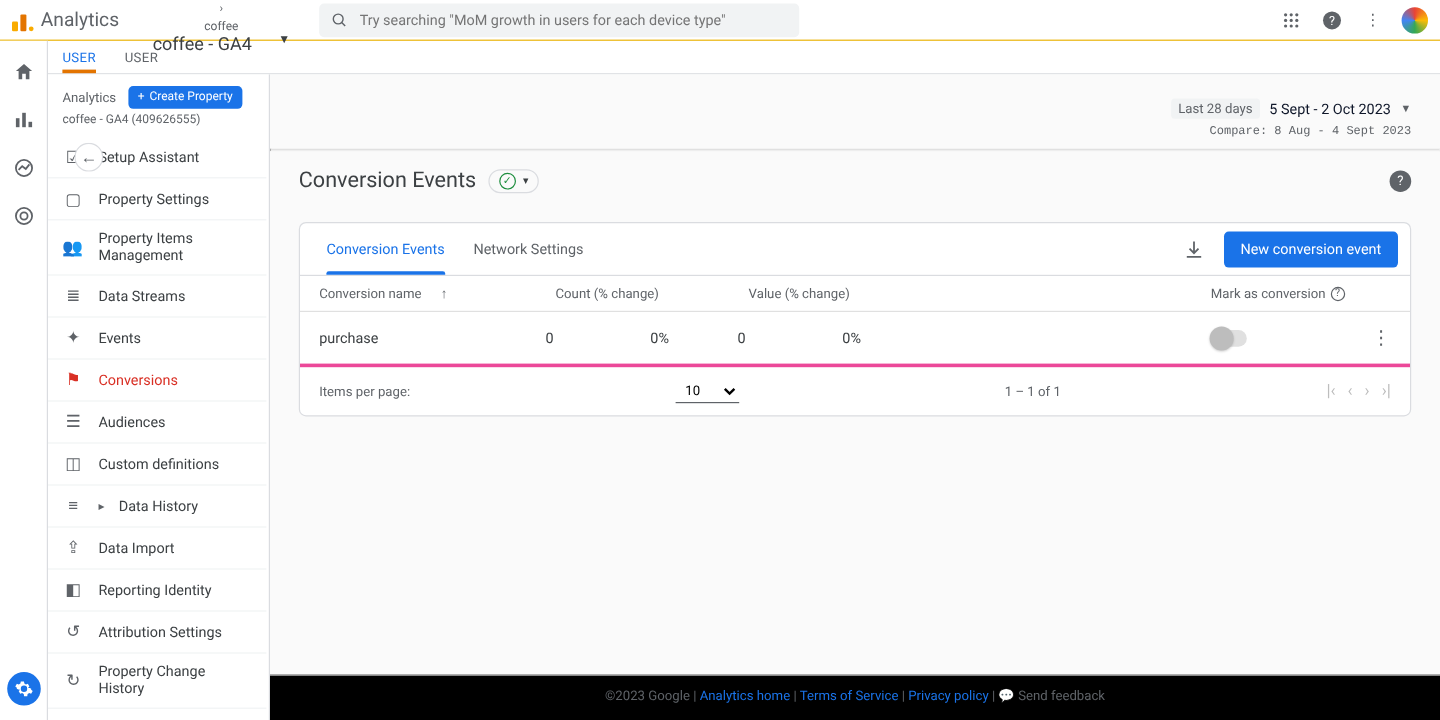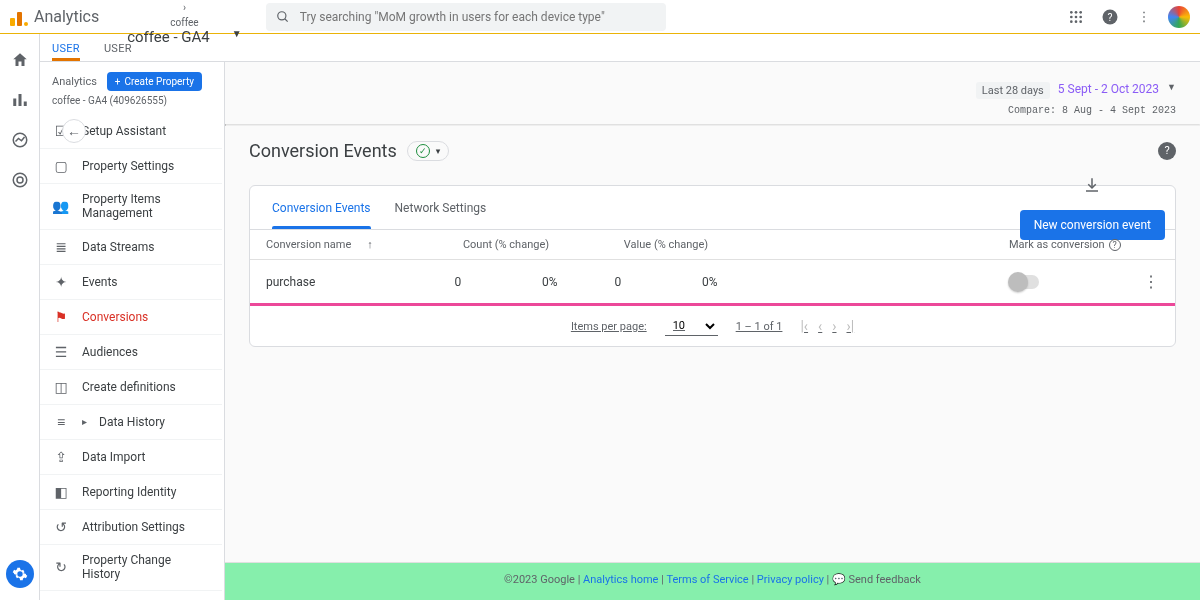--- a/index.html
+++ b/index.html
@@ -43,56 +43,56 @@
 .prop-label { font-size:11px; color:#5f6368; }
 .create-btn { background:#1a73e8; color:#fff; border:none; border-radius:4px; font-size:10px; padding:4px 8px; display:flex; align-items:center; gap:4px; cursor:pointer; }
 .prop-sub { font-size:10px; color:#5f6368; padding:0 12px 8px 12px; }
 .side-item { display:flex; align-items:center; gap:12px; padding:8px 12px; font-size:12px; color:#3c4043; border-bottom:1px solid #f1f3f4; cursor:pointer; }
 .side-item.active { color:#d93025; }
 .side-item.active .side-icon { color:#d93025; }
 .side-icon { width:18px; height:18px; display:flex; align-items:center; justify-content:center; color:#5f6368; font-size:14px; flex-shrink:0; }
 .side-txt { line-height:1.2; }
 
 .main { flex:1; background:#fafafa; display:flex; flex-direction:column; overflow:auto; }
-.date-row { display:flex; justify-content:flex-end; padding:20px 24px 6px; font-size:11px; color:#5f6368; gap:8px; }
-.date-main { color:#8b5cf6; font-size:12px; }
+.date-row { display:flex; justify-content:flex-end; padding:20px 24px 6px; font-size:11px; color:#5f6368; gap:8px; align-items:center; }
+.date-main { color:#0f172a; font-size:12px; }
 .date-compare { text-align:right; font-size:10px; color:#5f6368; padding:0 24px 8px;font-family:Liberation Mono, monospace; }
 .divider { border-top:1px solid #e0e0e0; margin:0; }
 .title-row { display:flex; align-items:center; padding:14px 24px; gap:10px; }
 .h1 { font-size:18px; color:#3c4043; font-weight:400; }
 .pill { border:1px solid #dadce0; border-radius:16px; padding:2px 8px; display:flex; align-items:center; gap:6px; cursor:pointer; font-size:11px; }
 .pill-check { width:14px; height:14px; border-radius:50%; border:1.5px solid #1e8e3e; color:#1e8e3e; display:flex; align-items:center; justify-content:center; font-size:9px;}
 .help-circ { margin-left:auto; width:18px; height:18px; border-radius:50%; background:#5f6368; color:#fff; font-size:11px; display:flex; align-items:center; justify-content:center; cursor:pointer; }
 
 .card { margin:10px 24px; border:1px solid #dadce0; border-radius:6px; background:#fff; }
 .card-tabs { display:flex; align-items:center; border-bottom:1px solid #dadce0; padding:0 10px; height:44px; }
 .ctab { padding:0 12px; font-size:12px; color:#5f6368; height:100%; display:flex; align-items:center; cursor:pointer; position:relative; }
 .ctab.active { color:#1a73e8; }
 .ctab.active::after { content:""; position:absolute; left:12px; right:12px; bottom:0; height:3px; background:#1a73e8; border-radius:2px 2px 0 0; }
-.card-actions { margin-left:auto; display:flex; align-items:center; gap:16px;flex-direction:column; }
+.card-actions { margin-left:auto; display:flex; align-items:center; gap:16px; }
 .dl-icon { color:#5f6368; cursor:pointer; }
 .new-btn { background:#1a73e8; color:#fff; border:none; border-radius:4px; padding:8px 14px; font-size:12px; cursor:pointer; }
 
 .thead { display:flex; align-items:center; padding:8px 16px; font-size:11px; color:#5f6368; border-bottom:1px solid #e0e0e0; }
 .tcell-name { flex:0 0 160px; display:flex; align-items:center; gap:16px; }
 .tcell-count { flex:0 0 160px; text-align:center; }
 .tcell-value { flex:0 0 160px; text-align:center; }
 .tcell-mark { flex:0 0 120px; text-align:left; display:flex; align-items:center; gap:4px; }
 .tcell-menu { flex:0 0 30px; text-align:right; }
 .trow { display:flex; align-items:center; padding:12px 16px; font-size:12px; border-bottom:3px solid #ec4899; }
 .toggle { width:30px; height:14px; background:#e0e0e0; border-radius:8px; position:relative; cursor:pointer; }
 .toggle::after { content:""; position:absolute; left:-1px; top:-3px; width:20px; height:20px; background:#bdbdbd; border-radius:50%; box-shadow:0 1px 2px rgba(0,0,0,0.2); }
 .kebab { cursor:pointer; color:#5f6368; font-size:16px; }
 
-.pager { display:flex; align-items:center; justify-content:center; padding:10px 16px; gap:18px; font-size:11px; color:#5f6368;text-decoration:underline; }
+.pager { display:flex; align-items:center; justify-content:space-between; padding:10px 16px; gap:18px; font-size:11px; color:#5f6368; }
 .pager select { border:none; border-bottom:1px solid #5f6368; background:transparent; font-size:11px; padding:2px 16px 2px 4px; }
 .pager-nav { display:flex; gap:10px; color:#bdbdbd; }
 .pager-nav span { cursor:pointer; font-size:14px; }
 
-.footer { text-align:center; font-size:11px; color:#5f6368; padding:10px 0 14px; border-top:1px solid #e0e0e0; background:#86efac; }
+.footer { text-align:center; font-size:11px; color:#5f6368; padding:10px 0 14px; border-top:1px solid #e0e0e0; background:#000000; }
 .footer a { color:#1a73e8; text-decoration:none; }
 
 svg { display:block; }
 </style>
 </head>
 <body>
 
 <div class="top-header">
   <div class="logo-ga">
     <div class="logo-mark">
@@ -227,21 +227,21 @@
           <div class="side-item active">
             <span class="side-icon">⚑</span>
             <span class="side-txt">Conversions</span>
           </div>
           <div class="side-item">
             <span class="side-icon">☰</span>
             <span class="side-txt">Audiences</span>
           </div>
           <div class="side-item">
             <span class="side-icon">◫</span>
-            <span class="side-txt">Create definitions</span>
+            <span class="side-txt">Custom definitions</span>
           </div>
           <div class="side-item">
             <span class="side-icon">≡</span>
             <span style="font-size:10px;color:#5f6368;">▸</span>
             <span class="side-txt">Data History</span>
           </div>
           <div class="side-item">
             <span class="side-icon">⇪</span>
             <span class="side-txt">Data Import</span>
           </div>

